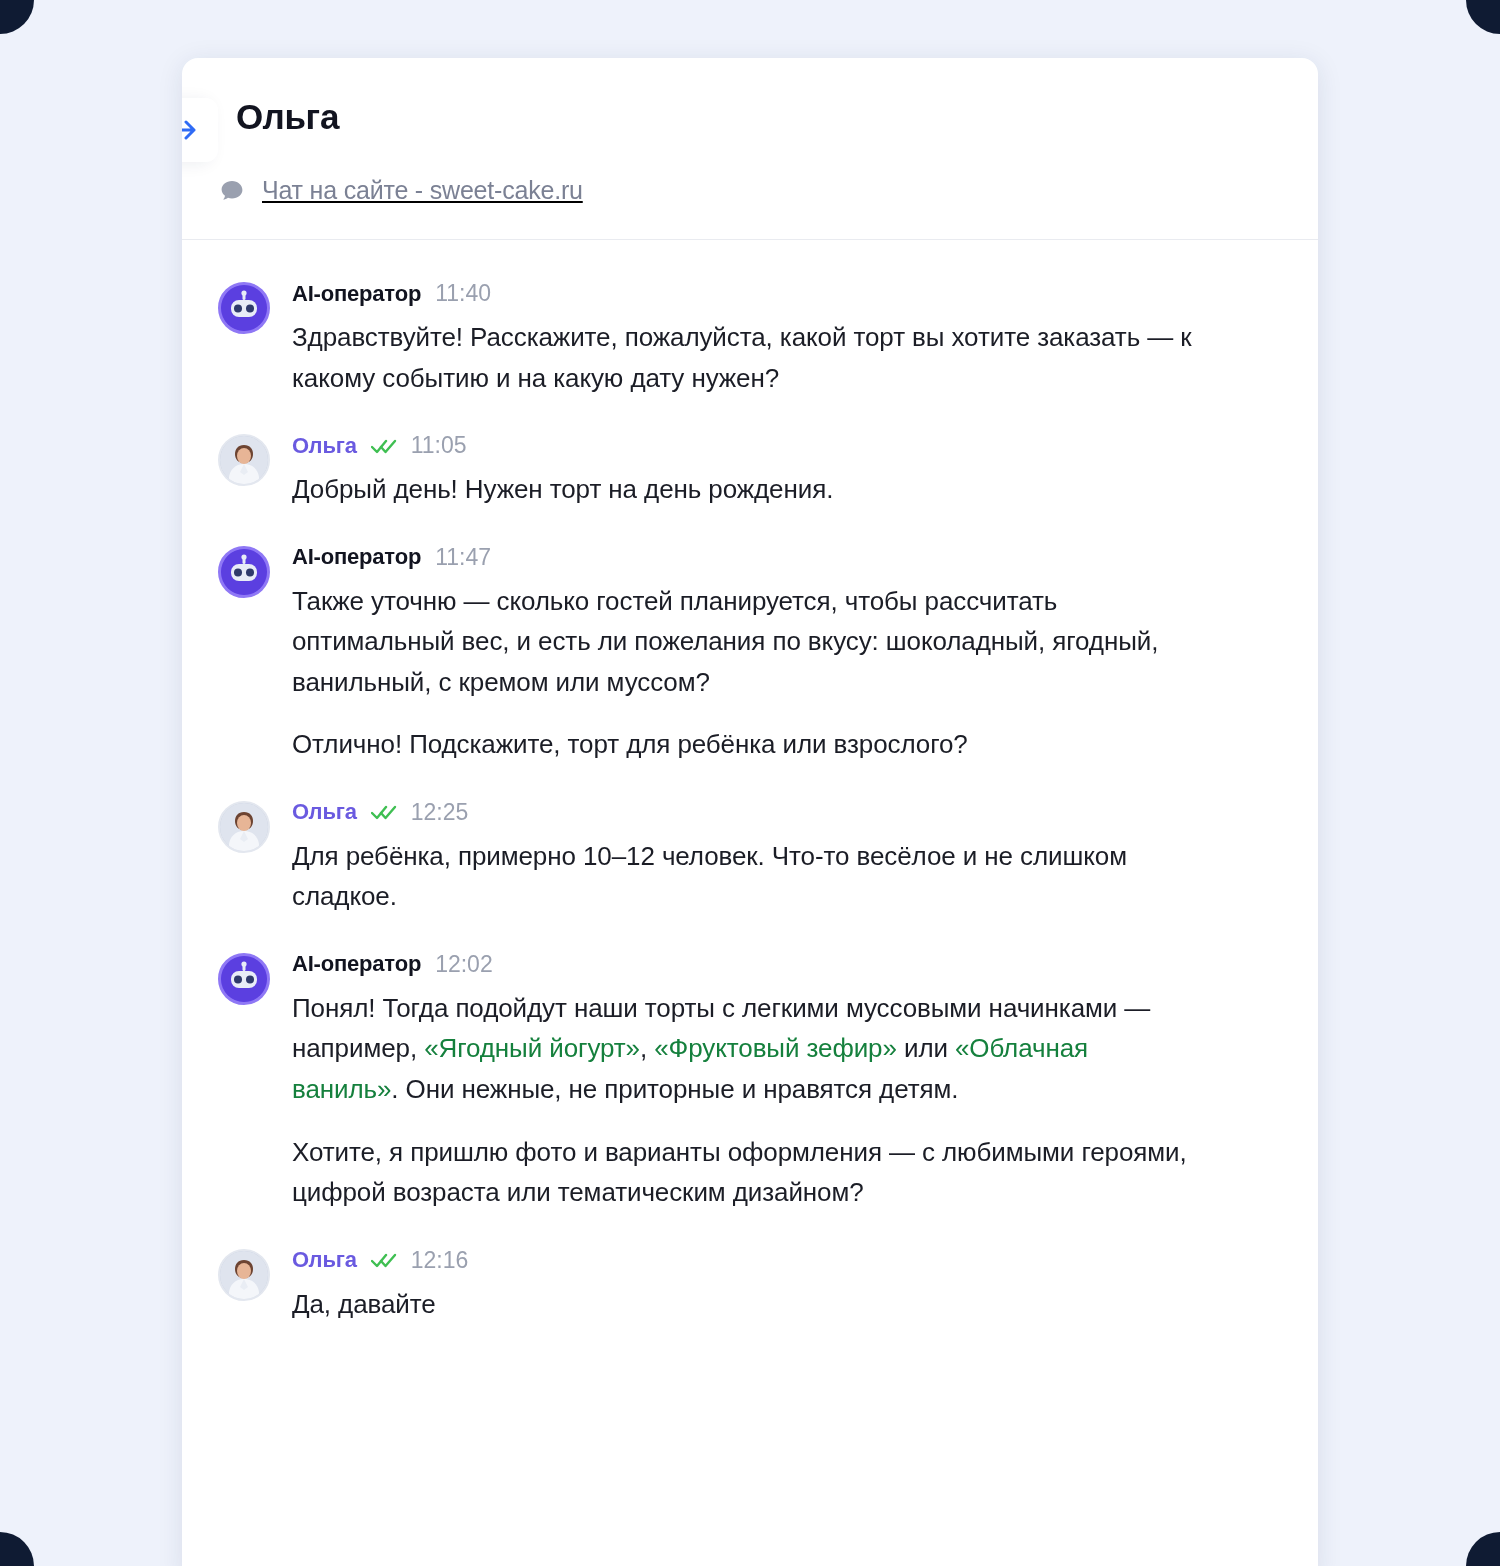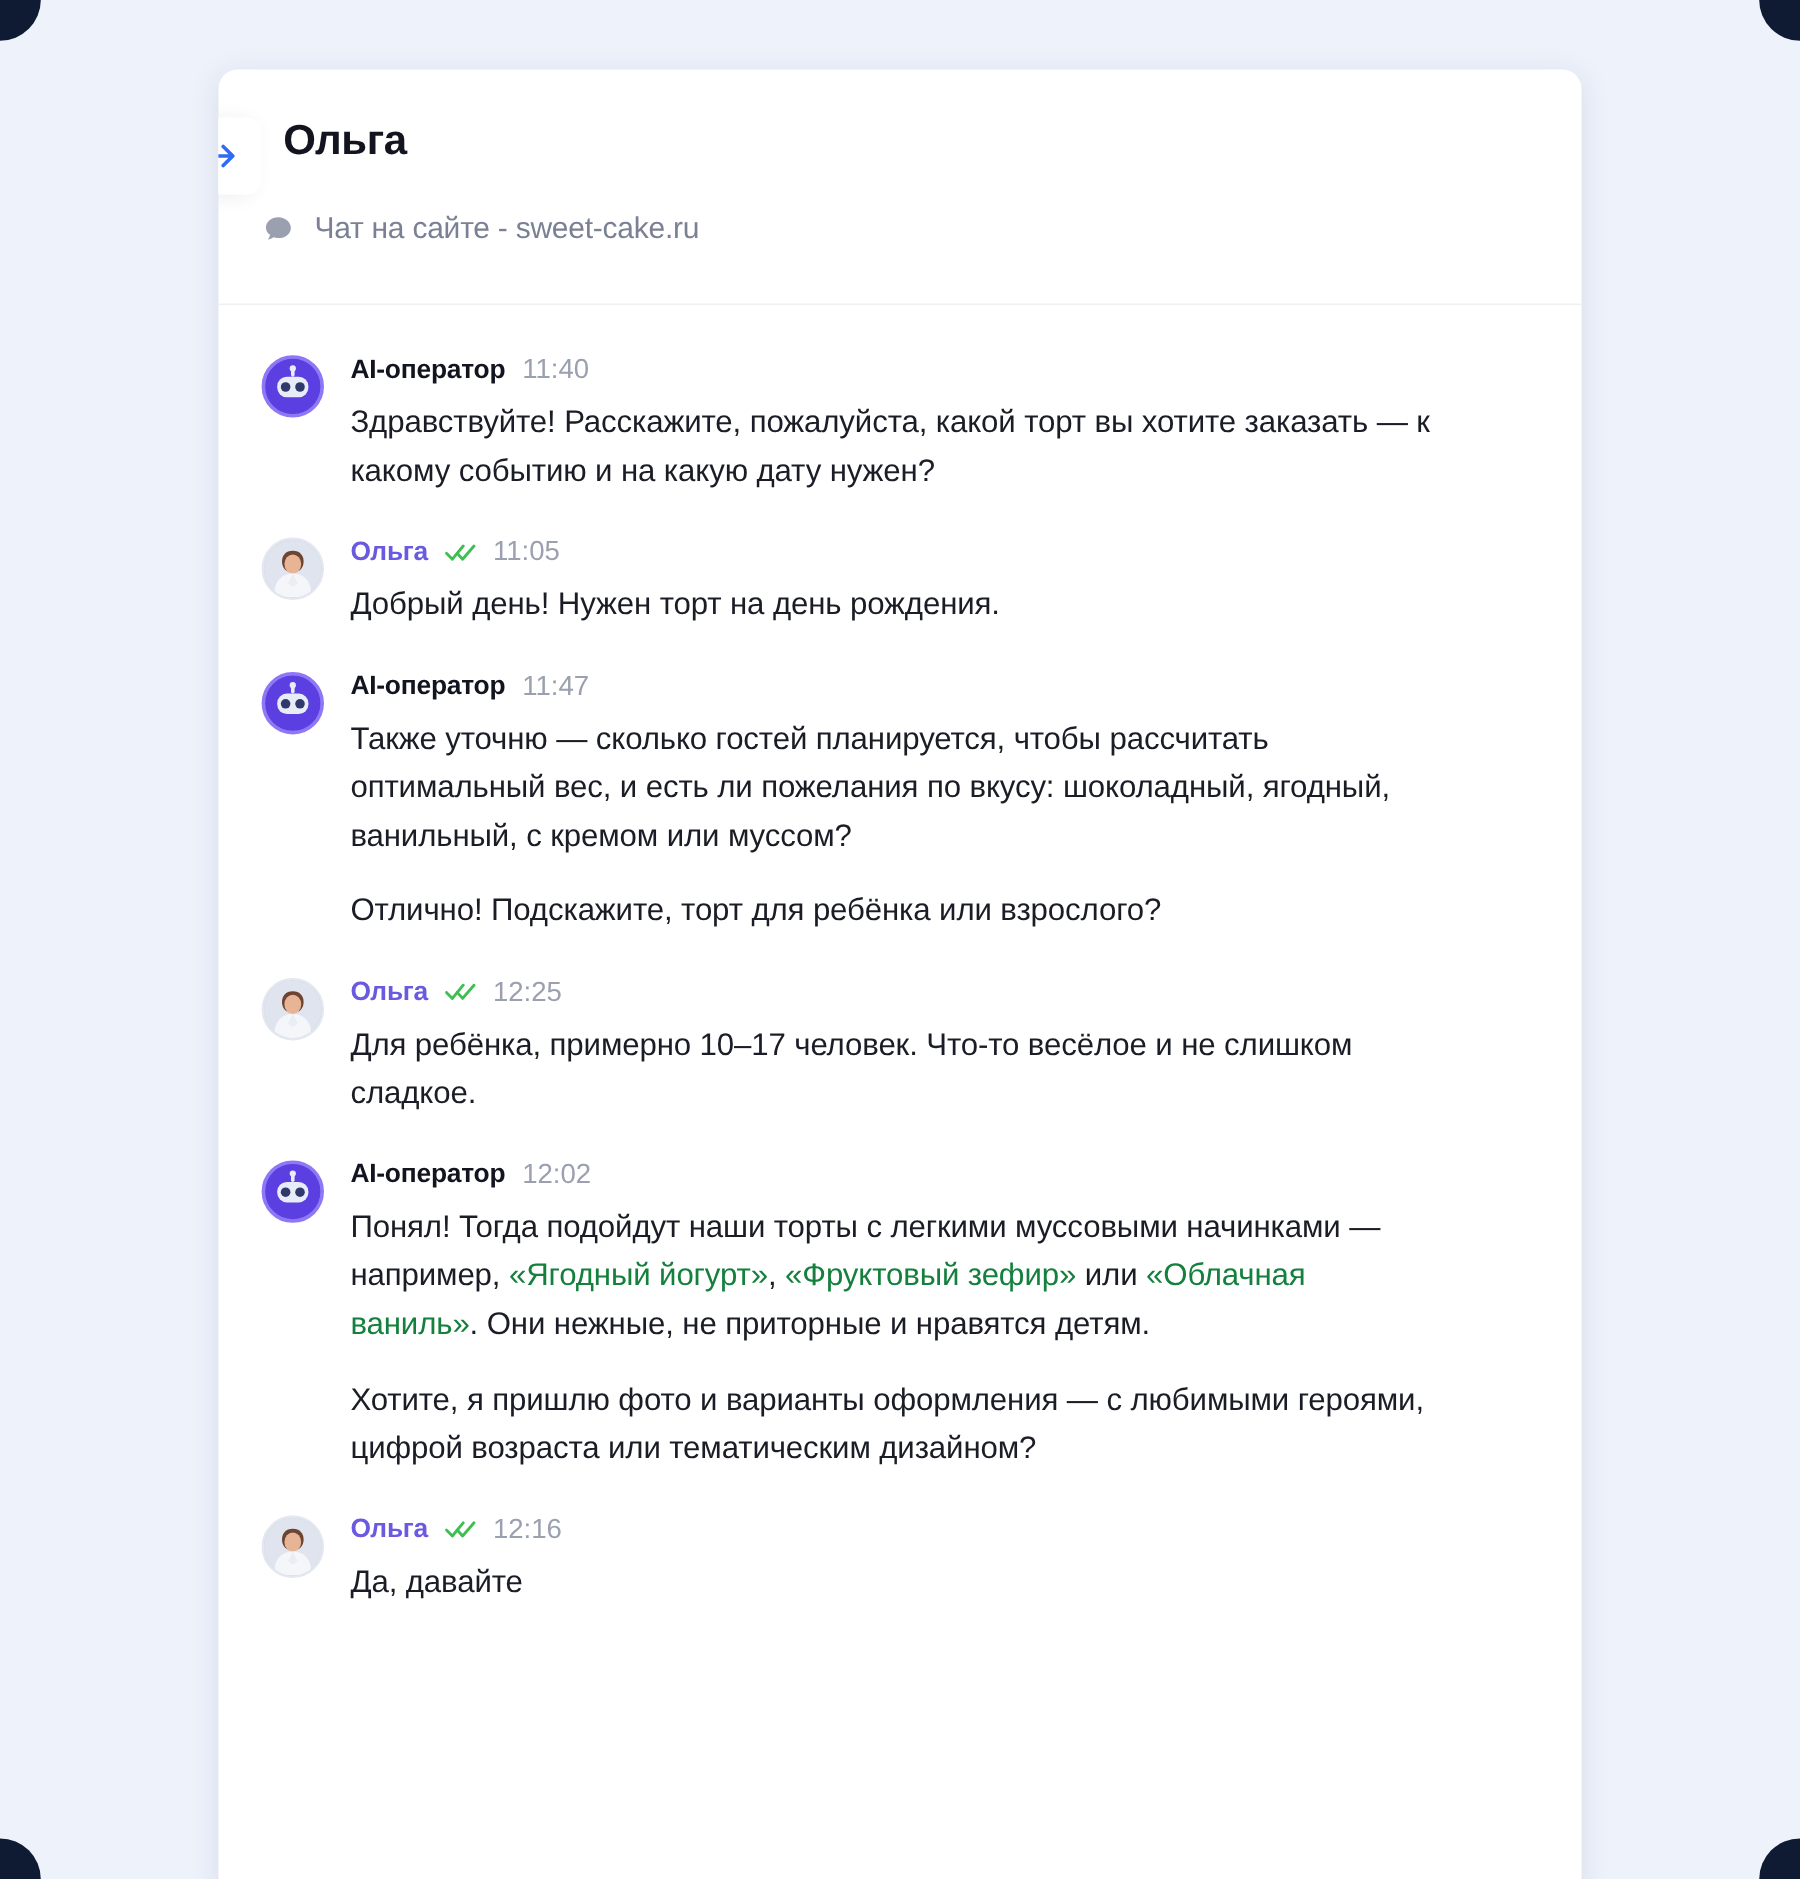--- a/index.html
+++ b/index.html
@@ -68,22 +68,23 @@
     color: #121420;
     letter-spacing: -0.3px;
     margin-left: 18px;
   }
 
   
   .channel-row {
     display: flex;
     align-items: center;
     gap: 16px;
-    padding: 0 36px 48px 36px;
+    padding: 0 36px 34px 36px;
     border-bottom: 1px solid #e9ebf0;
+    text-decoration: underline;
   }
   .channel-icon {
     width: 28px;
     height: 28px;
     display: flex;
     align-items: center;
     justify-content: center;
     flex: 0 0 auto;
   }
   .channel-label {
@@ -263,21 +264,21 @@
         <div class="msg-head">
           <span class="sender user">Ольга</span>
           <span class="ticks">
             <svg width="26" height="18" viewBox="0 0 26 18" fill="none" xmlns="http://www.w3.org/2000/svg">
               <path d="M1 10l5 5L15 4" stroke="#3fbf52" stroke-width="2.4" stroke-linecap="round" stroke-linejoin="round"></path>
               <path d="M10 10l4.5 5L24 4" stroke="#3fbf52" stroke-width="2.4" stroke-linecap="round" stroke-linejoin="round"></path>
             </svg>
           </span>
           <span class="time">12:25</span>
         </div>
-        <p class="msg-text">Для ребёнка, примерно 10–17 человек. Что-то весёлое и не слишком сладкое.</p>
+        <p class="msg-text">Для ребёнка, примерно 10–12 человек. Что-то весёлое и не слишком сладкое.</p>
       </div>
     </div>
 
     <div class="msg">
       <div class="avatar bot">
         <svg width="46" height="46" viewBox="0 0 46 46" xmlns="http://www.w3.org/2000/svg">
           <circle cx="23" cy="23" r="23" fill="#5b3fe0"></circle>
           <rect x="10" y="15" width="26" height="17" rx="8" fill="#e8ecf7"></rect>
           <circle cx="17" cy="23.5" r="4" fill="#2f3a6b"></circle>
           <circle cx="29" cy="23.5" r="4" fill="#2f3a6b"></circle>

